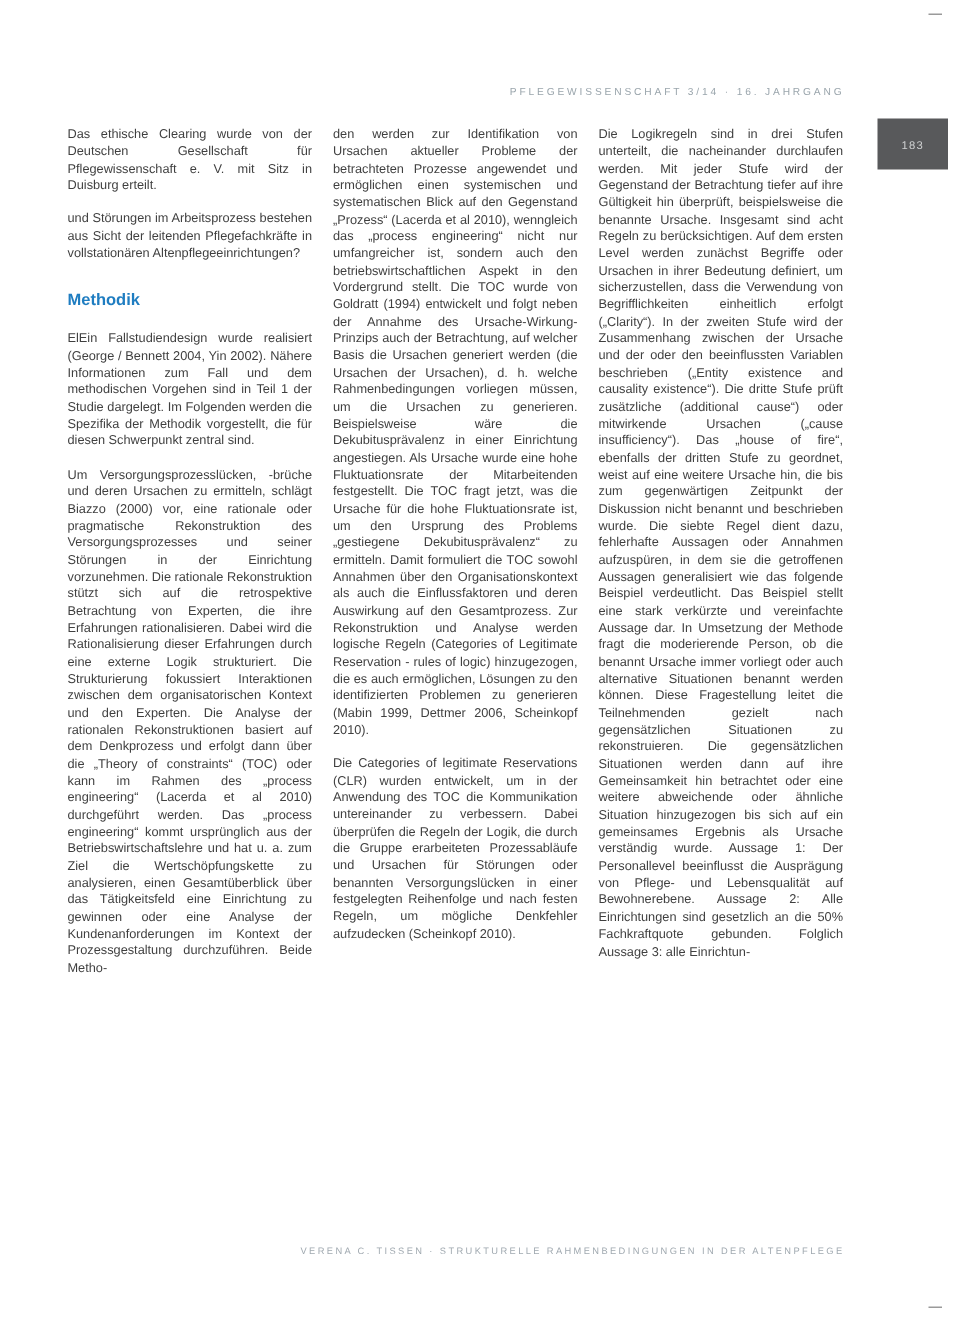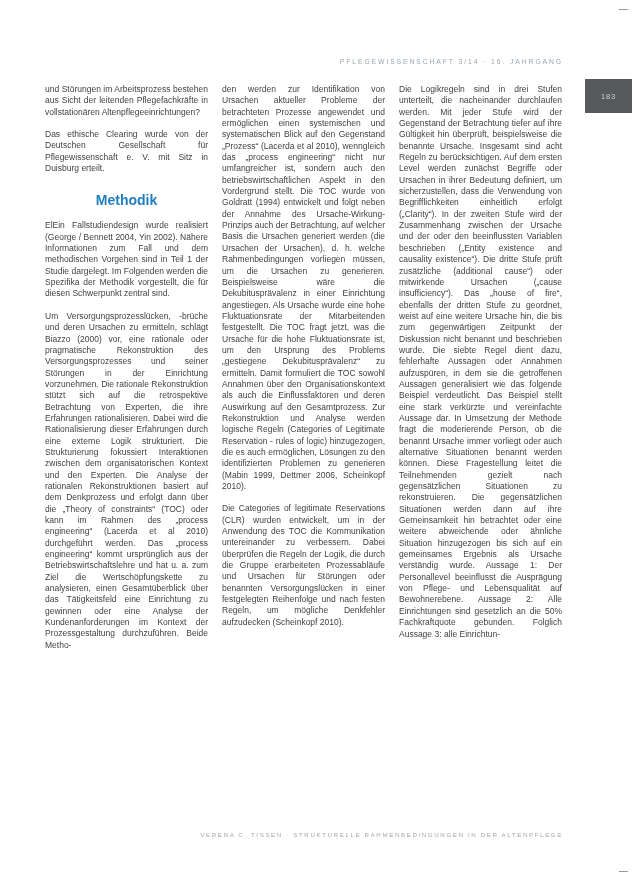--- a/index.html
+++ b/index.html
@@ -66,25 +66,25 @@
     font-size: 8.5px;
     line-height: 11.35px;
     text-align: justify;
     text-justify: inter-word;
   }
   .column p {
     margin: 0 0 11px 0;
   }
   .column h2.section-heading {
     margin: 20px 0 14px 0;
-    font-size: 14px;
+    font-size: 11px;
     line-height: 12px;
     font-weight: 600;
     color: #1f7dc1;
-    text-align: center;
+    text-align: left;
   }
 
   .running-footer {
     position: absolute;
     top: 831px;
     right: 74px;
     font-size: 6.2px;
     letter-spacing: 1.6px;
     color: #a0a9b0;
     white-space: nowrap;
@@ -100,22 +100,22 @@
 
   <div class="running-header">PFLEGEWISSENSCHAFT 3/14 · 16. JAHRGANG</div>
 
   <div class="page-badge">
     <span>183</span>
   </div>
 
   <div class="columns">
 
     <div class="column">
+      <p>Das ethische Clearing wurde von der Deutschen Gesellschaft für Pflegewissenschaft e. V. mit Sitz in Duisburg erteilt.</p>
       <p>und Störungen im Arbeitsprozess bestehen aus Sicht der leitenden Pflegefachkräfte in vollstationären Altenpflegeeinrichtungen?</p>
-      <p>Das ethische Clearing wurde von der Deutschen Gesellschaft für Pflegewissenschaft e. V. mit Sitz in Duisburg erteilt.</p>
       <h2 class="section-heading">Methodik</h2>
       <p>ElEin Fallstudiendesign wurde realisiert (George / Bennett 2004, Yin 2002). Nähere Informationen zum Fall und dem methodischen Vorgehen sind in Teil 1 der Studie dargelegt. Im Folgenden werden die Spezifika der Methodik vorgestellt, die für diesen Schwerpunkt zentral sind.</p>
       <p>Um Versorgungsprozesslücken, -brüche und deren Ursachen zu ermitteln, schlägt Biazzo (2000) vor, eine rationale oder pragmatische Rekonstruktion des Versorgungsprozesses und seiner Störungen in der Einrichtung vorzunehmen. Die rationale Rekonstruktion stützt sich auf die retrospektive Betrachtung von Experten, die ihre Erfahrungen rationalisieren. Dabei wird die Rationalisierung dieser Erfahrungen durch eine externe Logik strukturiert. Die Strukturierung fokussiert Interaktionen zwischen dem organisatorischen Kontext und den Experten. Die Analyse der rationalen Rekonstruktionen basiert auf dem Denkprozess und erfolgt dann über die „Theory of constraints“ (TOC) oder kann im Rahmen des „process engineering“ (Lacerda et al 2010) durchgeführt werden. Das „process engineering“ kommt ursprünglich aus der Betriebswirtschaftslehre und hat u. a. zum Ziel die Wertschöpfungskette zu analysieren, einen Gesamtüberblick über das Tätigkeitsfeld eine Einrichtung zu gewinnen oder eine Analyse der Kundenanforderungen im Kontext der Prozessgestaltung durchzuführen. Beide Metho-</p>
     </div>
 
     <div class="column">
       <p>den werden zur Identifikation von Ursachen aktueller Probleme der betrachteten Prozesse angewendet und ermöglichen einen systemischen und systematischen Blick auf den Gegenstand „Prozess“ (Lacerda et al 2010), wenngleich das „process engineering“ nicht nur umfangreicher ist, sondern auch den betriebswirtschaftlichen Aspekt in den Vordergrund stellt. Die TOC wurde von Goldratt (1994) entwickelt und folgt neben der Annahme des Ursache-Wirkung-Prinzips auch der Betrachtung, auf welcher Basis die Ursachen generiert werden (die Ursachen der Ursachen), d. h. welche Rahmenbedingungen vorliegen müssen, um die Ursachen zu generieren. Beispielsweise wäre die Dekubitusprävalenz in einer Einrichtung angestiegen. Als Ursache wurde eine hohe Fluktuationsrate der Mitarbeitenden festgestellt. Die TOC fragt jetzt, was die Ursache für die hohe Fluktuationsrate ist, um den Ursprung des Problems „gestiegene Dekubitusprävalenz“ zu ermitteln. Damit formuliert die TOC sowohl Annahmen über den Organisationskontext als auch die Einflussfaktoren und deren Auswirkung auf den Gesamtprozess. Zur Rekonstruktion und Analyse werden logische Regeln (Categories of Legitimate Reservation - rules of logic) hinzugezogen, die es auch ermöglichen, Lösungen zu den identifizierten Problemen zu generieren (Mabin 1999, Dettmer 2006, Scheinkopf 2010).</p>
       <p>Die Categories of legitimate Reservations (CLR) wurden entwickelt, um in der Anwendung des TOC die Kommunikation untereinander zu verbessern. Dabei überprüfen die Regeln der Logik, die durch die Gruppe erarbeiteten Prozessabläufe und Ursachen für Störungen oder benannten Versorgungslücken in einer festgelegten Reihenfolge und nach festen Regeln, um mögliche Denkfehler aufzudecken (Scheinkopf 2010).</p>
     </div>
 

